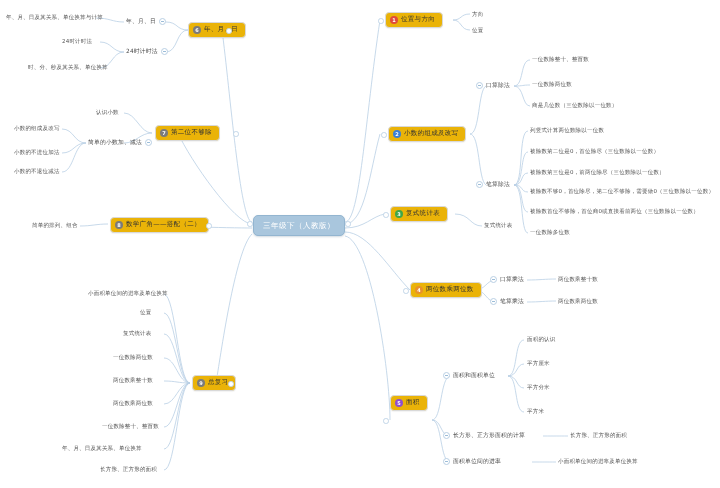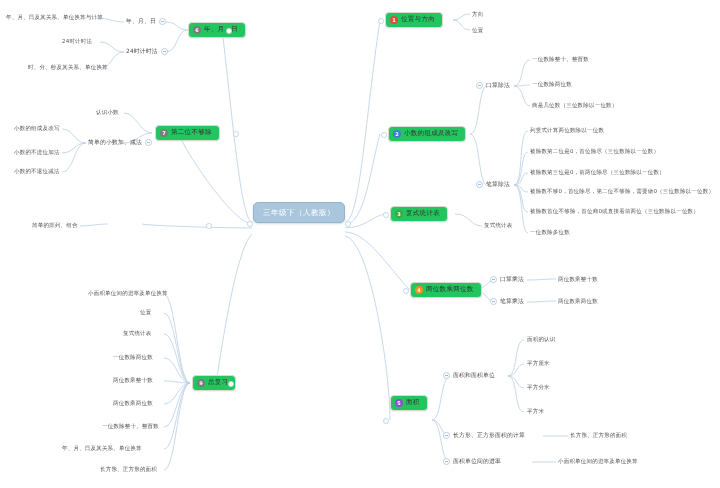--- a/index.html
+++ b/index.html
@@ -17,21 +17,21 @@
   .node{position:absolute;box-sizing:border-box;white-space:nowrap;line-height:1.2;}
 
   
   .root{
     background:#a9c6dd;border:1px solid #93b5d0;border-radius:5px;
     color:#ffffff;font-size:7.5px;padding:5px 9px;letter-spacing:0.5px;
     box-shadow:0 1px 2px rgba(80,110,140,.25);
   }
   
   .l1{
-    background:#22c55e;border:1px solid #d9d9d9;border-radius:4px;
+    background:#eab308;border:1px solid #d9d9d9;border-radius:4px;
     padding:3px 7px 3px 4px;font-size:6.5px;color:#333;
     display:flex;align-items:center;gap:3px;
     box-shadow:0 1px 1px rgba(0,0,0,.05);
   }
   .badge{
     width:8px;height:8px;border-radius:50%;flex:none;
     display:inline-flex;align-items:center;justify-content:center;
     color:#fff;font-size:5px;font-weight:bold;line-height:1;
   }
   .l1-label{letter-spacing:0.3px;}
@@ -127,21 +127,21 @@
     <path d="M190,383 C178,383 176,314 164,313"></path>
     <path d="M190,383 C178,383 176,334 164,334"></path>
     <path d="M190,383 C178,383 176,358 164,358"></path>
     <path d="M190,383 C178,383 176,381 164,381"></path>
     <path d="M190,383 C178,383 176,404 164,404"></path>
     <path d="M190,383 C178,383 176,427 164,427"></path>
     <path d="M190,383 C178,383 176,449 164,449"></path>
     <path d="M190,383 C178,383 176,470 164,470"></path>
   </svg>
 
-  <div class="node root" style="left:253px;top:202px;">三年级下（人教版）</div>
+  <div class="node root" style="left:253px;top:215px;">三年级下（人教版）</div>
 
   <div class="node l1" style="left:385px;top:12px;">
     <span class="badge" style="background:#e04b3c">1</span>
     <span class="l1-label">位置与方向</span>
   </div>
   <div class="node l3 r" style="left:472px;top:11px;">方向</div>
   <div class="node l3 r" style="left:472px;top:27px;">位置</div>
 
   <div class="node l1" style="left:388px;top:126px;">
     <span class="badge" style="background:#3b7fd4">2</span>
@@ -236,20 +236,24 @@
   </div>
   <div class="node l3 l" style="left:96px;top:109px;">认识小数</div>
   <div class="node l2 left" style="left:88px;top:139px;">
     <span class="collapse"></span>
     <span>简单的小数加、减法</span>
   </div>
   <div class="node l3 l" style="left:14px;top:125px;">小数的组成及改写</div>
   <div class="node l3 l" style="left:14px;top:149px;">小数的不进位加法</div>
   <div class="node l3 l" style="left:14px;top:168px;">小数的不退位减法</div>
 
+  <div class="node l1" style="left:110px;top:217px;">
+    <span class="badge" style="background:#7b7b7b">8</span>
+    <span class="l1-label">数学广角——搭配（二）</span>
+  </div>
   <div class="node l3 l" style="left:32px;top:222px;">简单的排列、组合</div>
 
   <div class="node l1" style="left:192px;top:375px;">
     <span class="badge" style="background:#7b7b7b">9</span>
     <span class="l1-label">总复习</span>
   </div>
   <div class="node l3 l" style="left:88px;top:290px;">小面积单位间的进率及单位换算</div>
   <div class="node l3 l" style="left:140px;top:309px;">位置</div>
   <div class="node l3 l" style="left:123px;top:330px;">复式统计表</div>
   <div class="node l3 l" style="left:113px;top:354px;">一位数除两位数</div>

